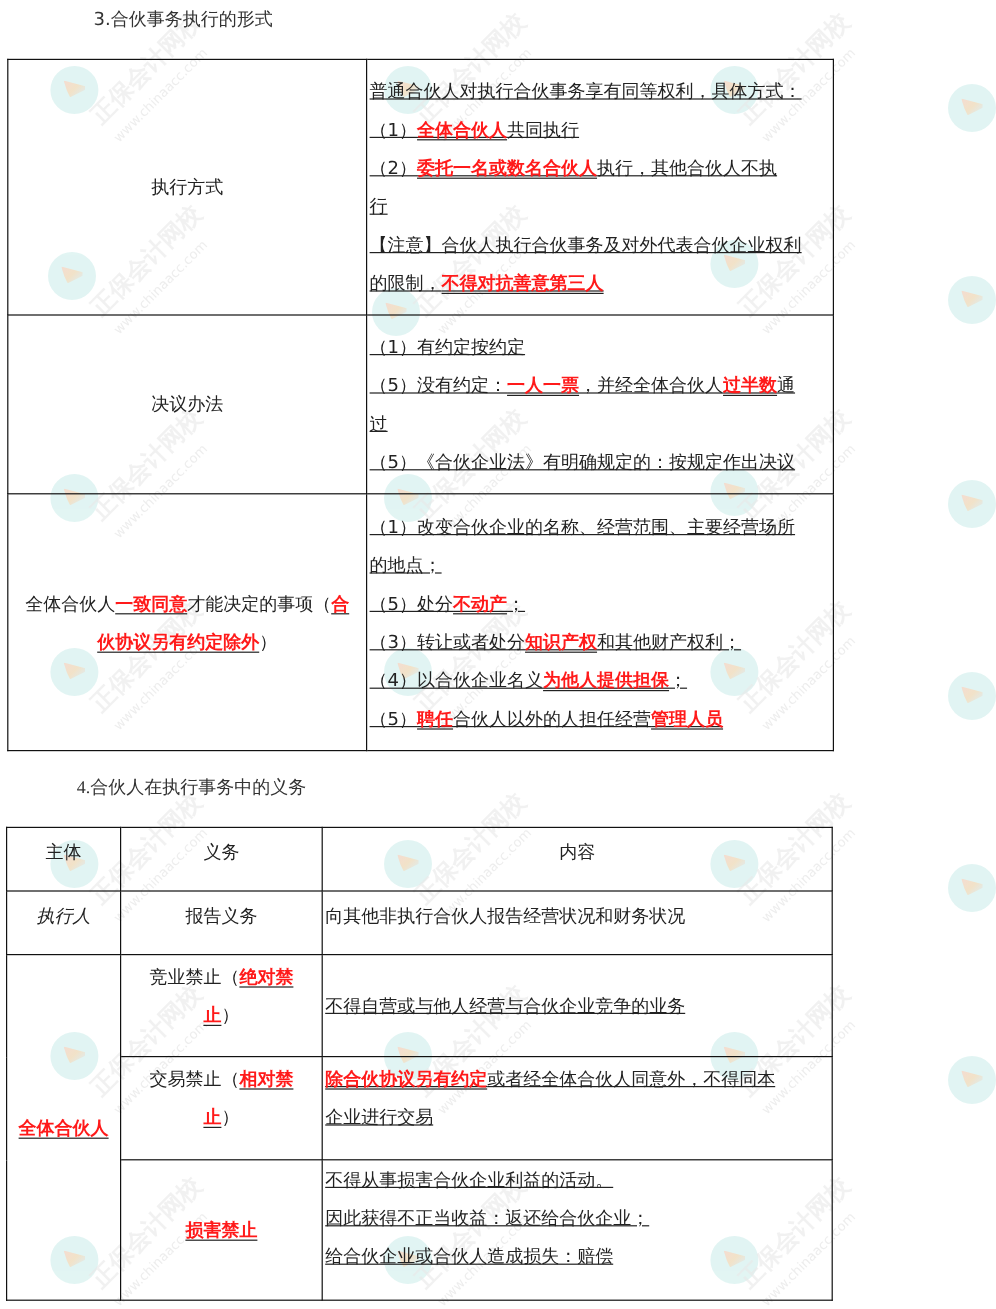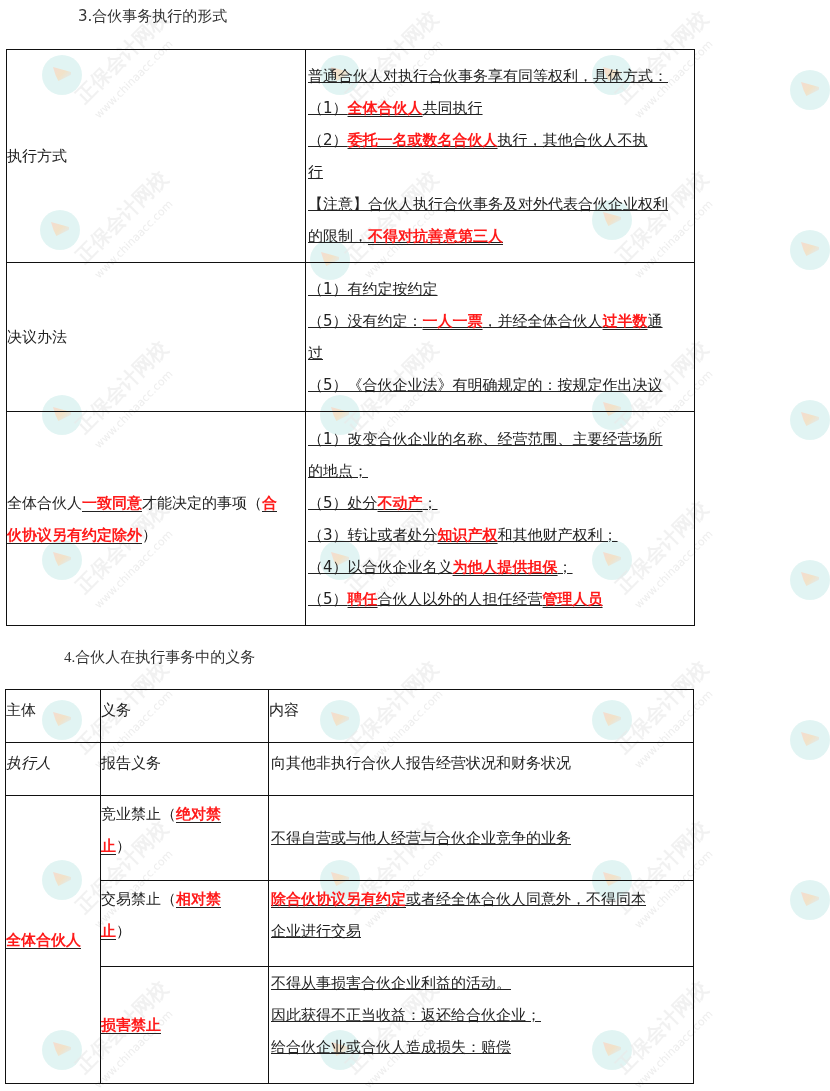--- a/index.html
+++ b/index.html
@@ -31,21 +31,21 @@
       background: transparent;
     }
     td {
       border: 1.5px solid #111111;
       vertical-align: middle;
       padding: 0;
       font-size: 15px;
       line-height: 32px;
       color: #222222;
     }
-    .center { text-align: left; }
+    .center { text-align: center; }
     .cell-body { padding: 0 2px 0 2px; }
     .hl {
       color: #ff1a1a;
       font-weight: bold;
       text-decoration: underline;
       text-decoration-color: #222222;
       text-underline-offset: 3px;
       text-decoration-thickness: 1px;
     }
     .line { display: block; text-decoration: underline; }

